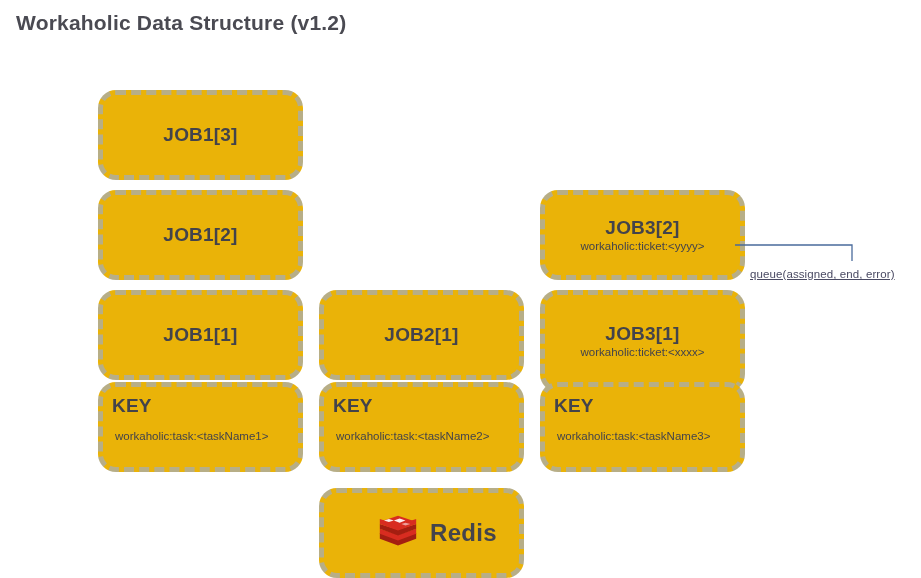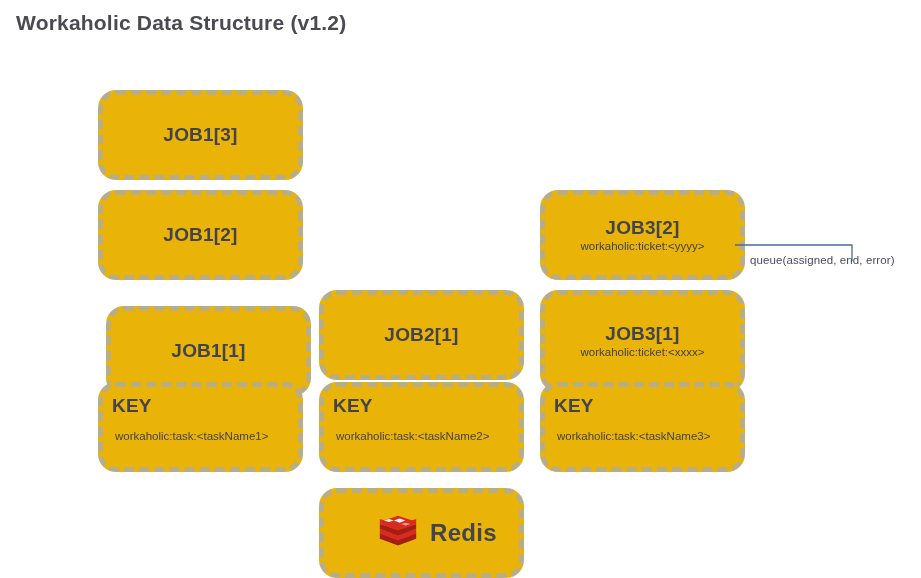--- a/index.html
+++ b/index.html
@@ -70,21 +70,21 @@
   <div class="page-title">Workaholic Data Structure (v1.2)</div>
 
   <div class="node" style="left:98px; top:90px; width:205px; height:90px;">
     <div class="title">JOB1[3]</div>
   </div>
 
   <div class="node" style="left:98px; top:190px; width:205px; height:90px;">
     <div class="title">JOB1[2]</div>
   </div>
 
-  <div class="node" style="left:98px; top:306px; width:205px; height:90px;margin-left:8px;">
+  <div class="node" style="left:98px; top:290px; width:205px; height:90px;">
     <div class="title">JOB1[1]</div>
   </div>
 
   <div class="node key" style="left:98px; top:382px; width:205px; height:90px;">
     <div class="title">KEY</div>
     <div class="sub">workaholic:task:&lt;taskName1&gt;</div>
   </div>
 
   <div class="node" style="left:319px; top:290px; width:205px; height:90px;">
     <div class="title">JOB2[1]</div>
@@ -125,17 +125,17 @@
         </g>
       </svg>
     </span>
     <span class="redis-label">Redis</span>
   </div>
 
   <div class="callout" style="left:735px; top:240px; width:186px; height:48px;">
     <svg width="186" height="30">
       <path d="M0,5 L117,5 L117,21" fill="none" stroke="#4a6b9c" stroke-width="1.3"></path>
     </svg>
-    <span class="cap" style="left:15px; top:14px;">queue(assigned, end, error)</span>
+    <span class="cap" style="left:15px; top:28px;text-decoration:underline;">queue(assigned, end, error)</span>
   </div>
 
 
 </div>
 
 </body></html>

